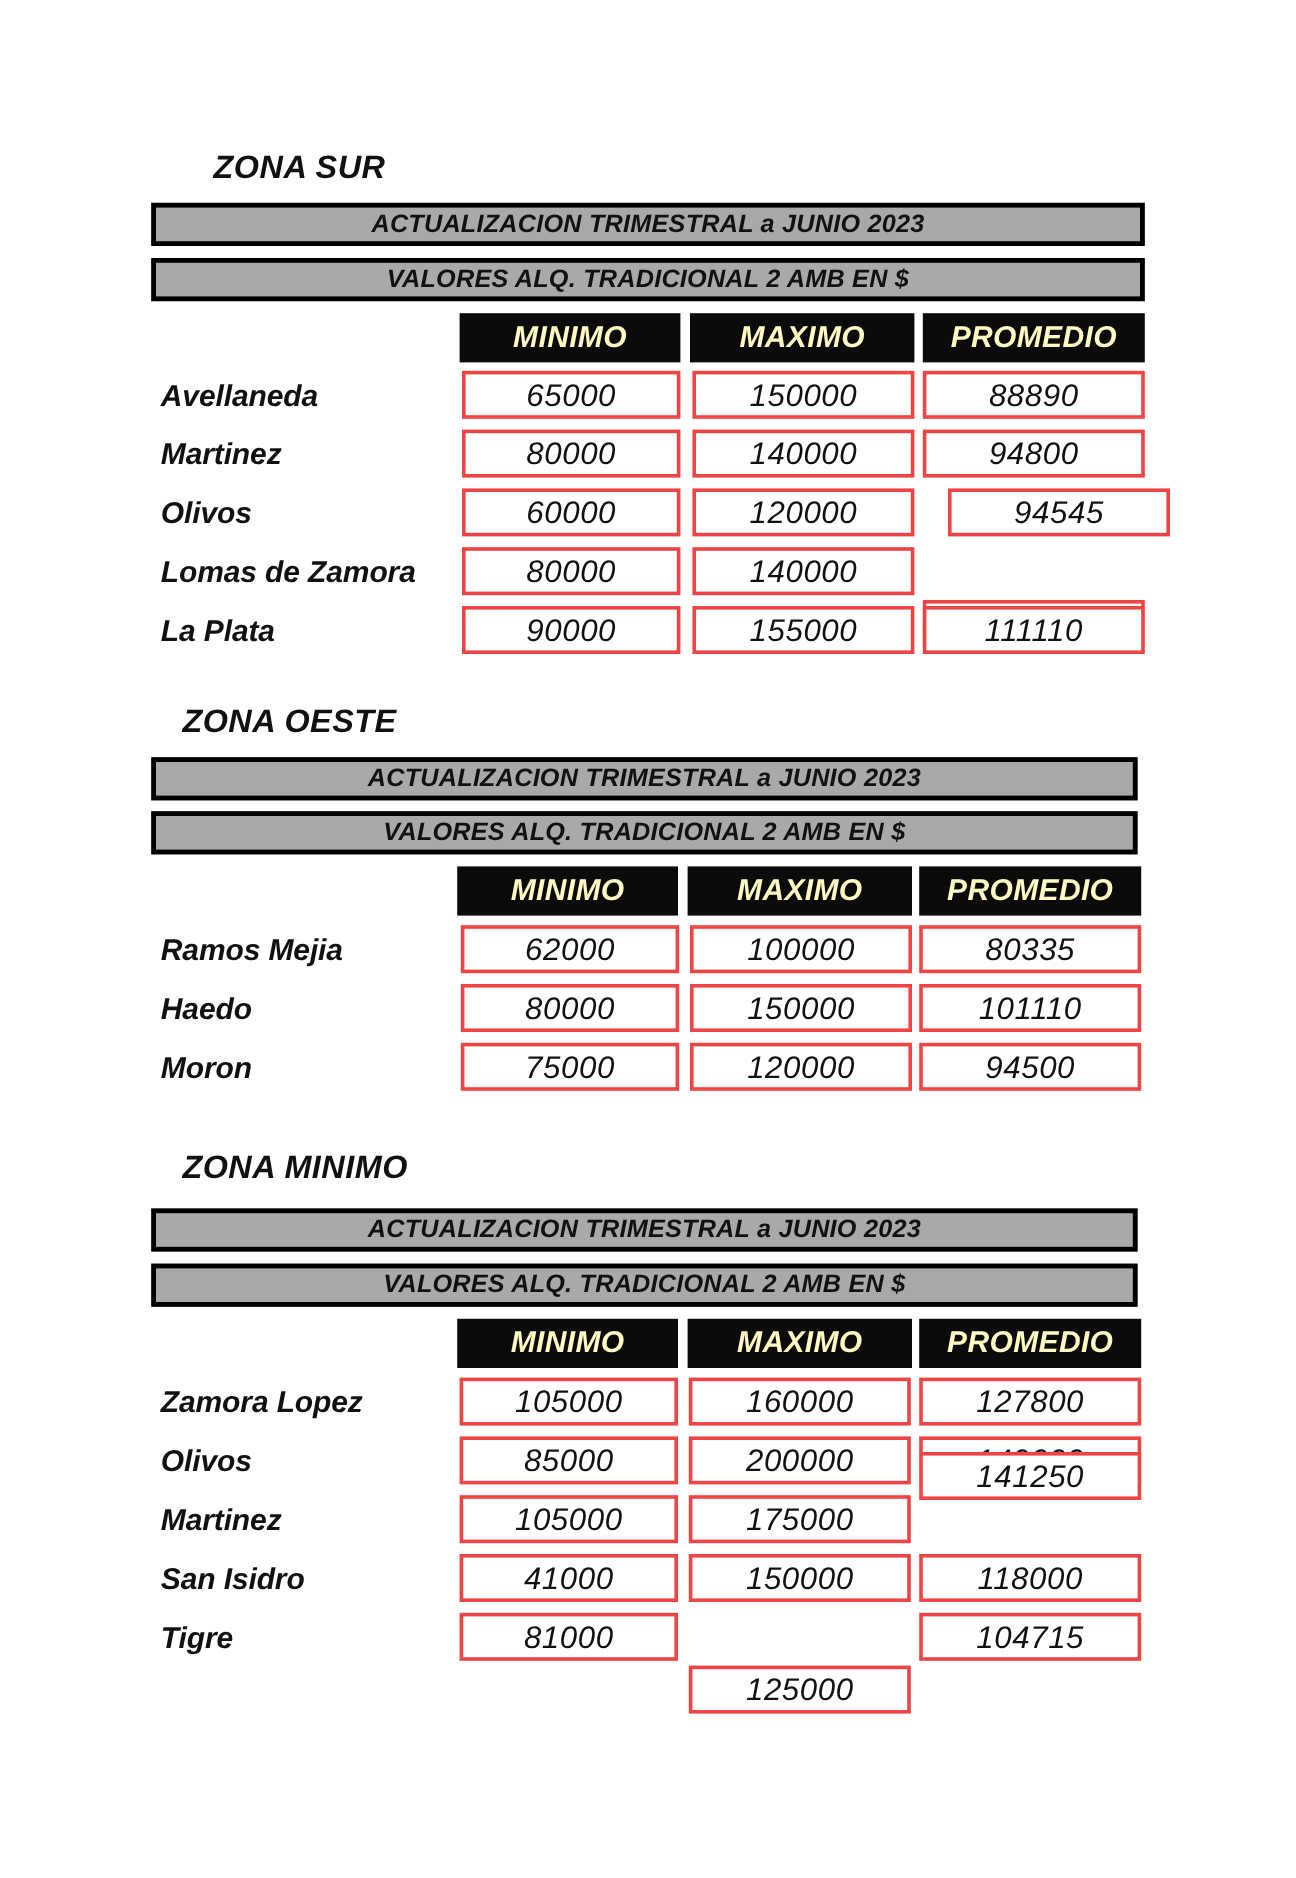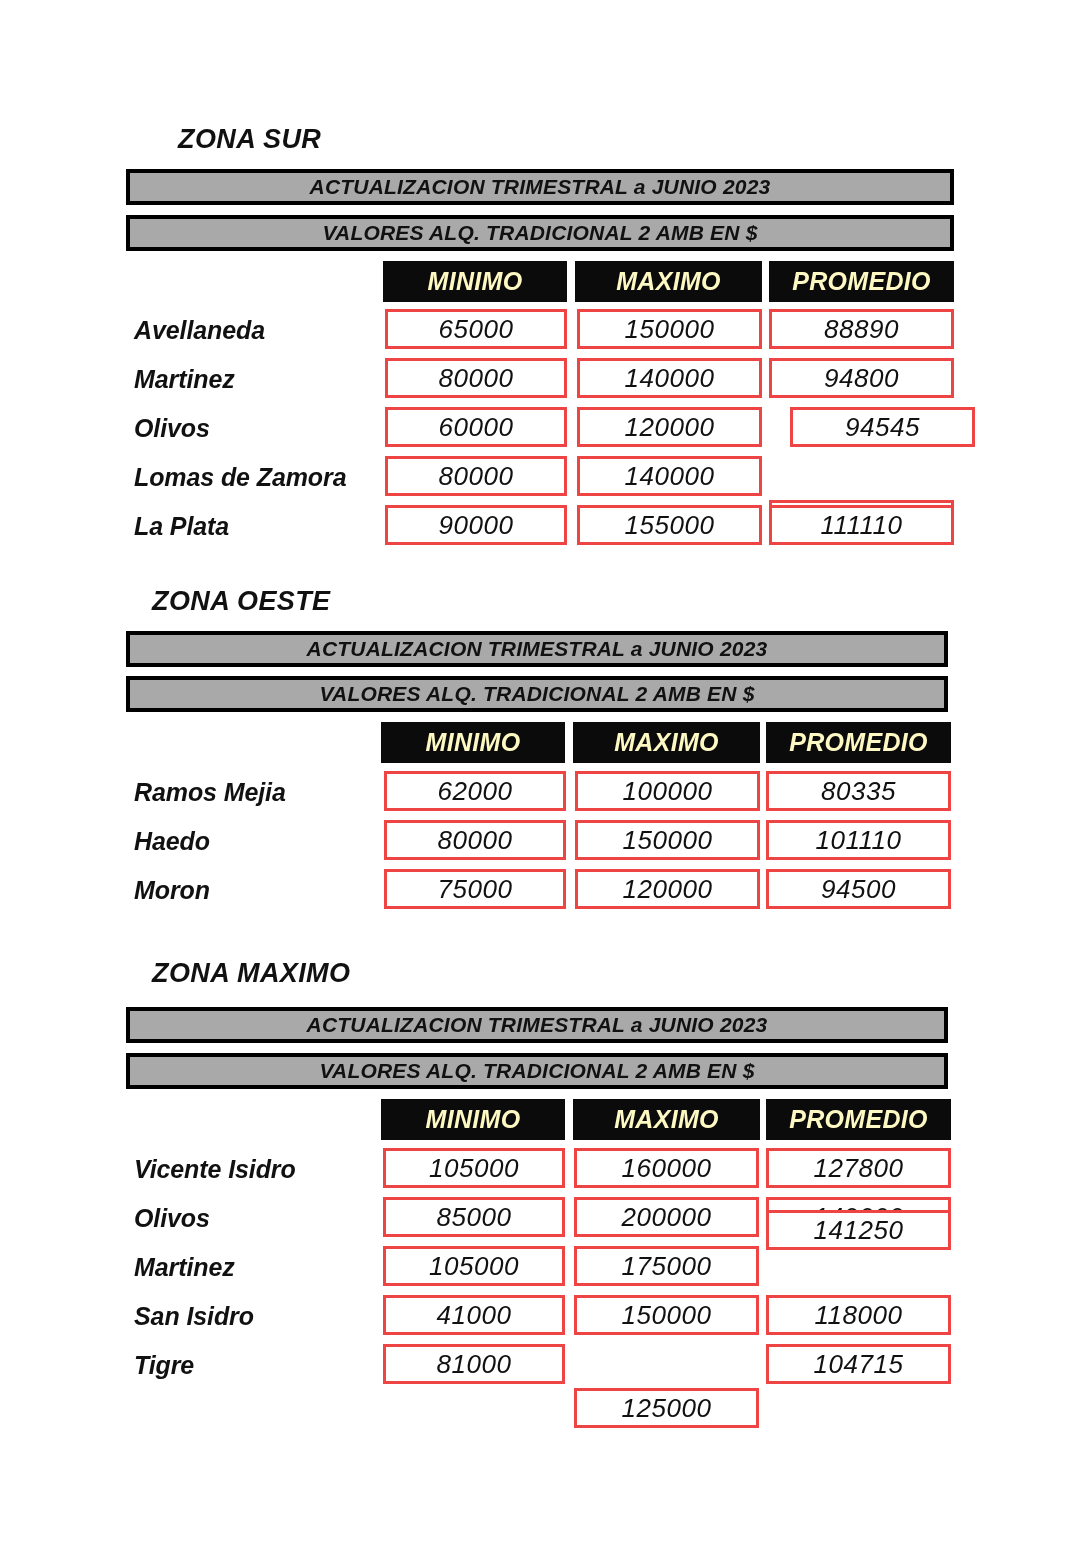--- a/index.html
+++ b/index.html
@@ -239,41 +239,41 @@
     <div class="vcell" style="left:575px; top:869px; width:185px; height:40px;">
       <span>120000</span>
       </div>
     <div class="vcell" style="left:766px; top:869px; width:185px; height:40px;">
       <span>94500</span>
       </div>
   </div>
 
   <div class="section" style="top:0px;">
 
-    <div class="zone-title" style="position:absolute; left:152px; top:960px;">ZONA MAXIMO</div>
+    <div class="zone-title" style="position:absolute; left:152px; top:960px;">ZONA MINIMO</div>
 
     <div class="banner" style="left:126px; top:1007px; width:822px; height:36px;">
       <span>ACTUALIZACION TRIMESTRAL  a JUNIO 2023</span>
     </div>
 
     <div class="banner" style="left:126px; top:1053px; width:822px; height:36px;">
       <span>VALORES ALQ. TRADICIONAL 2 AMB EN $</span>
     </div>
 
     <div class="hcell" style="left:381px; top:1099px; width:184px; height:41px;">
       <span>MINIMO</span>
     </div>
     <div class="hcell" style="left:573px; top:1099px; width:187px; height:41px;">
       <span>MAXIMO</span>
     </div>
     <div class="hcell" style="left:766px; top:1099px; width:185px; height:41px;">
       <span>PROMEDIO</span>
     </div>
 
-    <div class="rlabel" style="left:134px; top:1151px; height:36px;">Vicente Isidro</div>
+    <div class="rlabel" style="left:134px; top:1151px; height:36px;">Zamora Lopez</div>
     <div class="vcell" style="left:383px; top:1148px; width:182px; height:40px;">
       <span>105000</span>
       </div>
     <div class="vcell" style="left:574px; top:1148px; width:185px; height:40px;">
       <span>160000</span>
       </div>
     <div class="vcell" style="left:766px; top:1148px; width:185px; height:40px;">
       <span>127800</span>
       </div>
 

